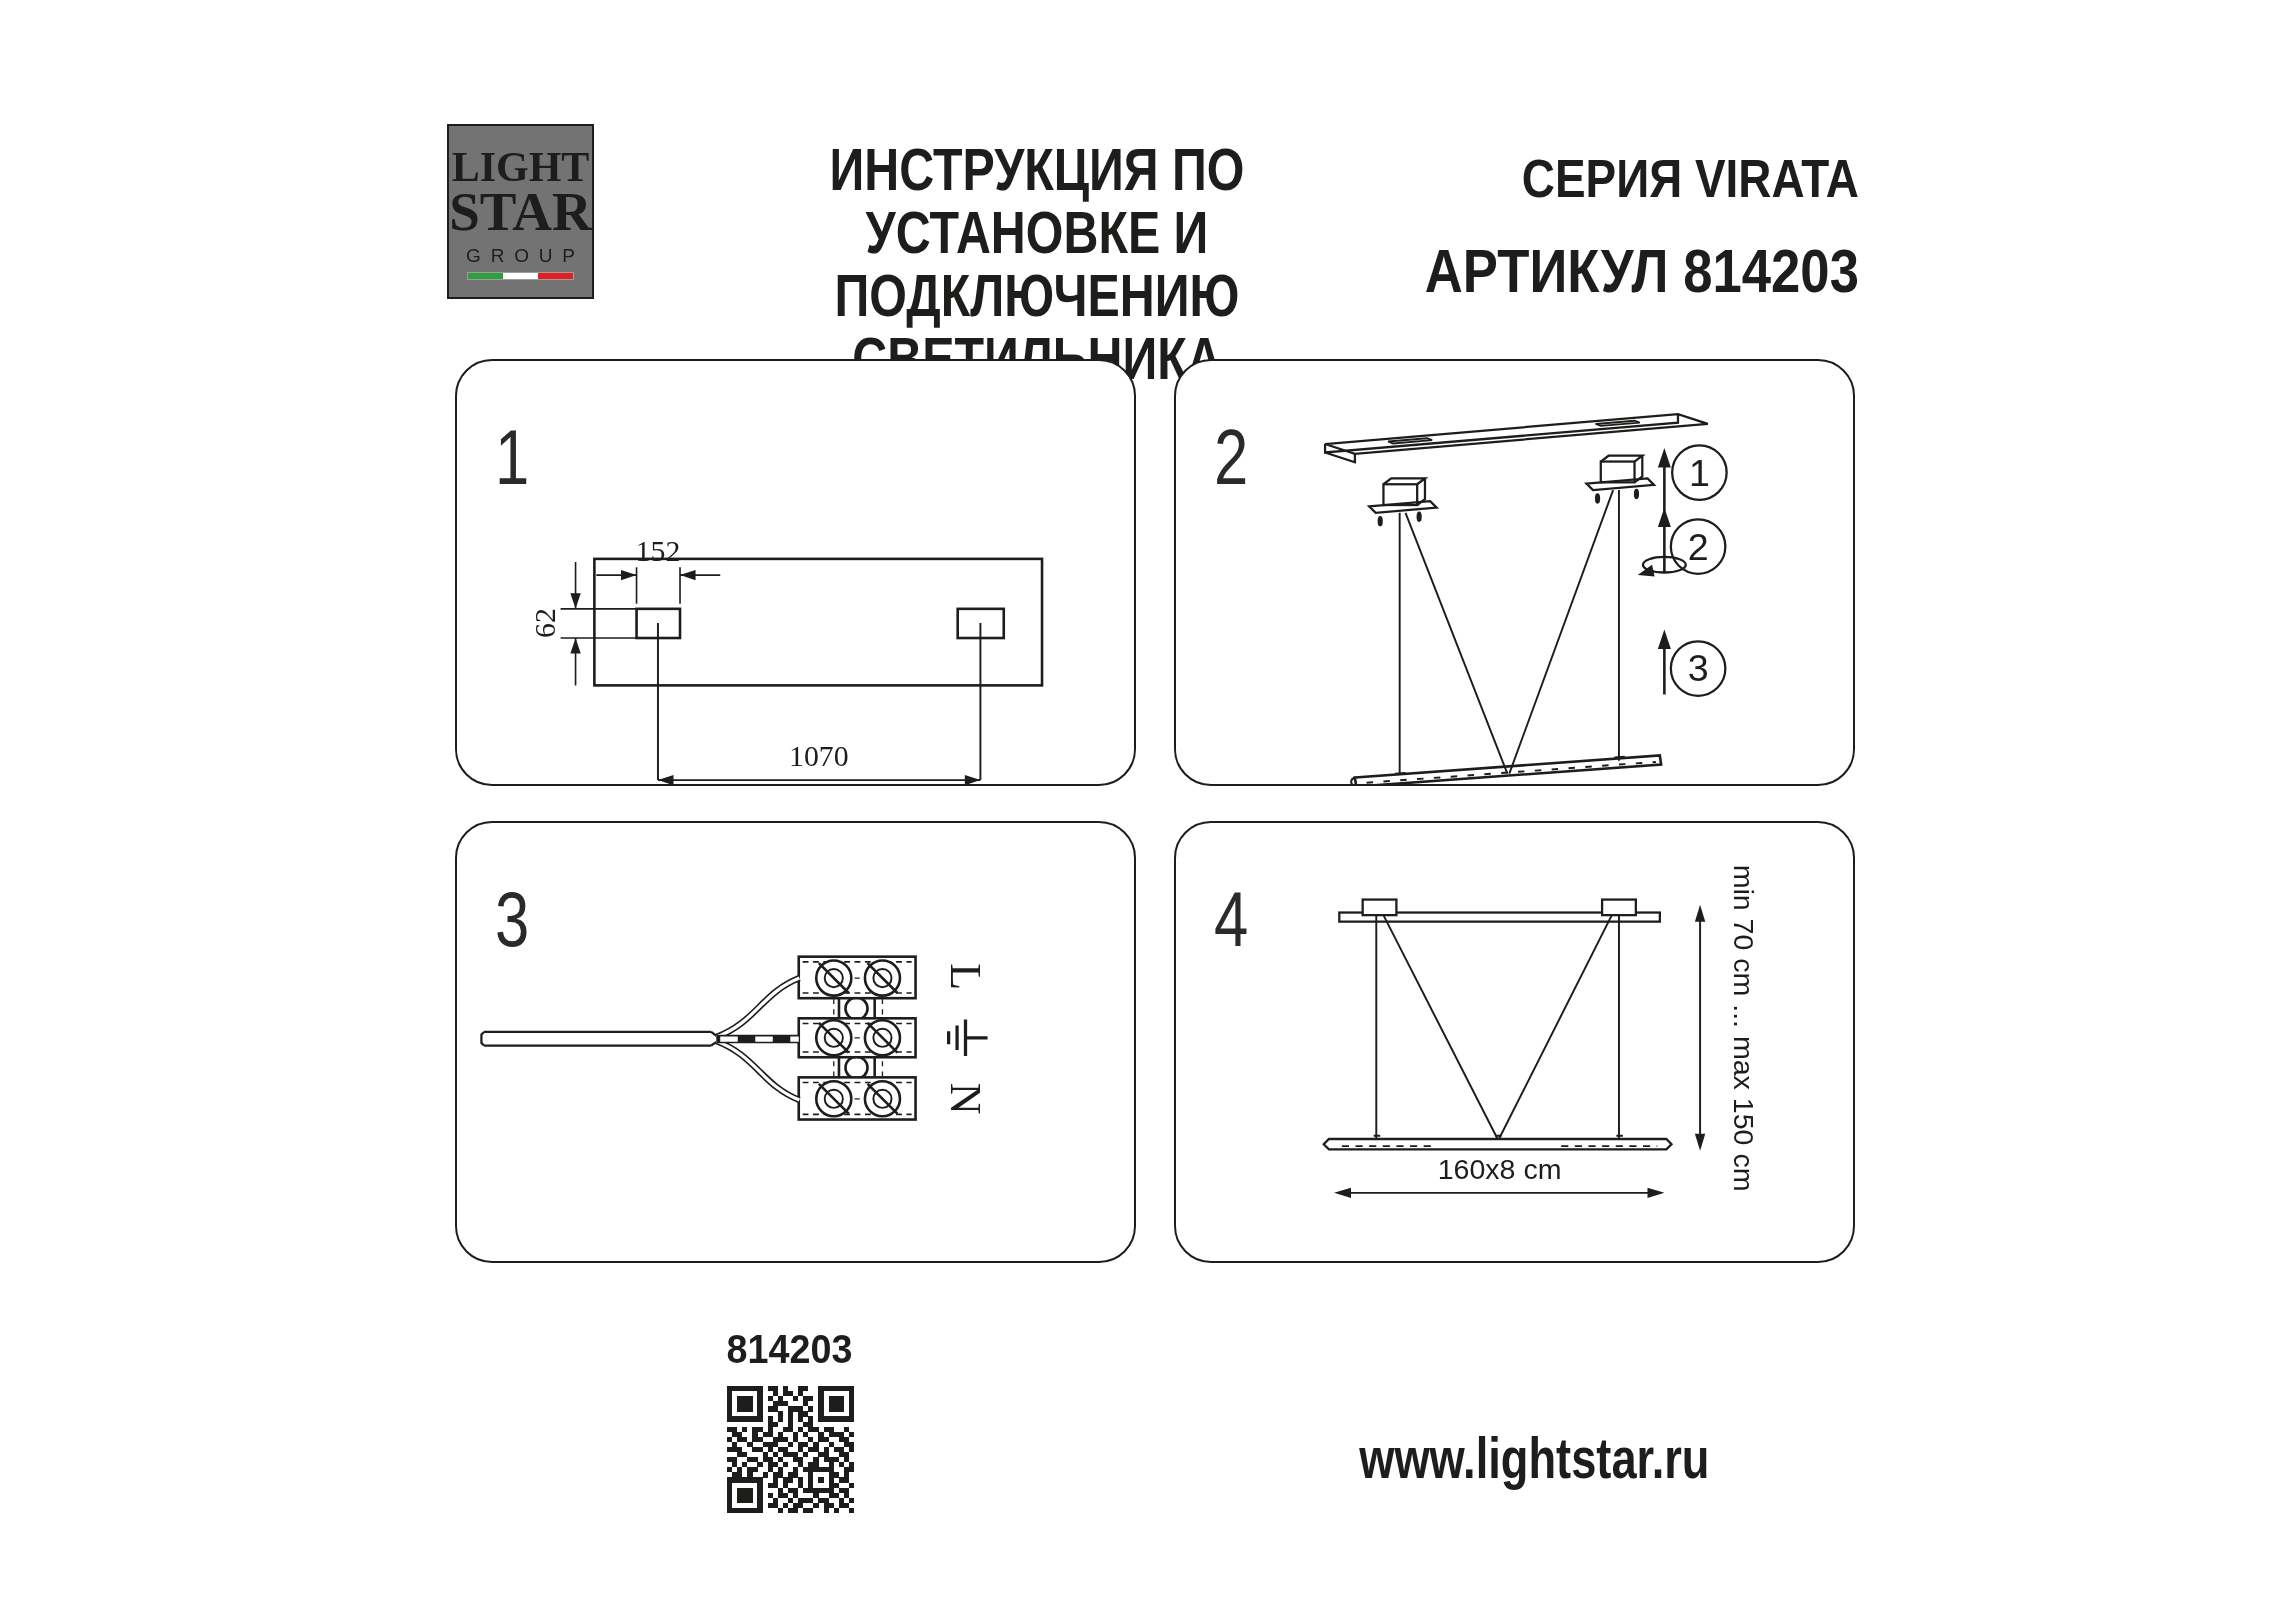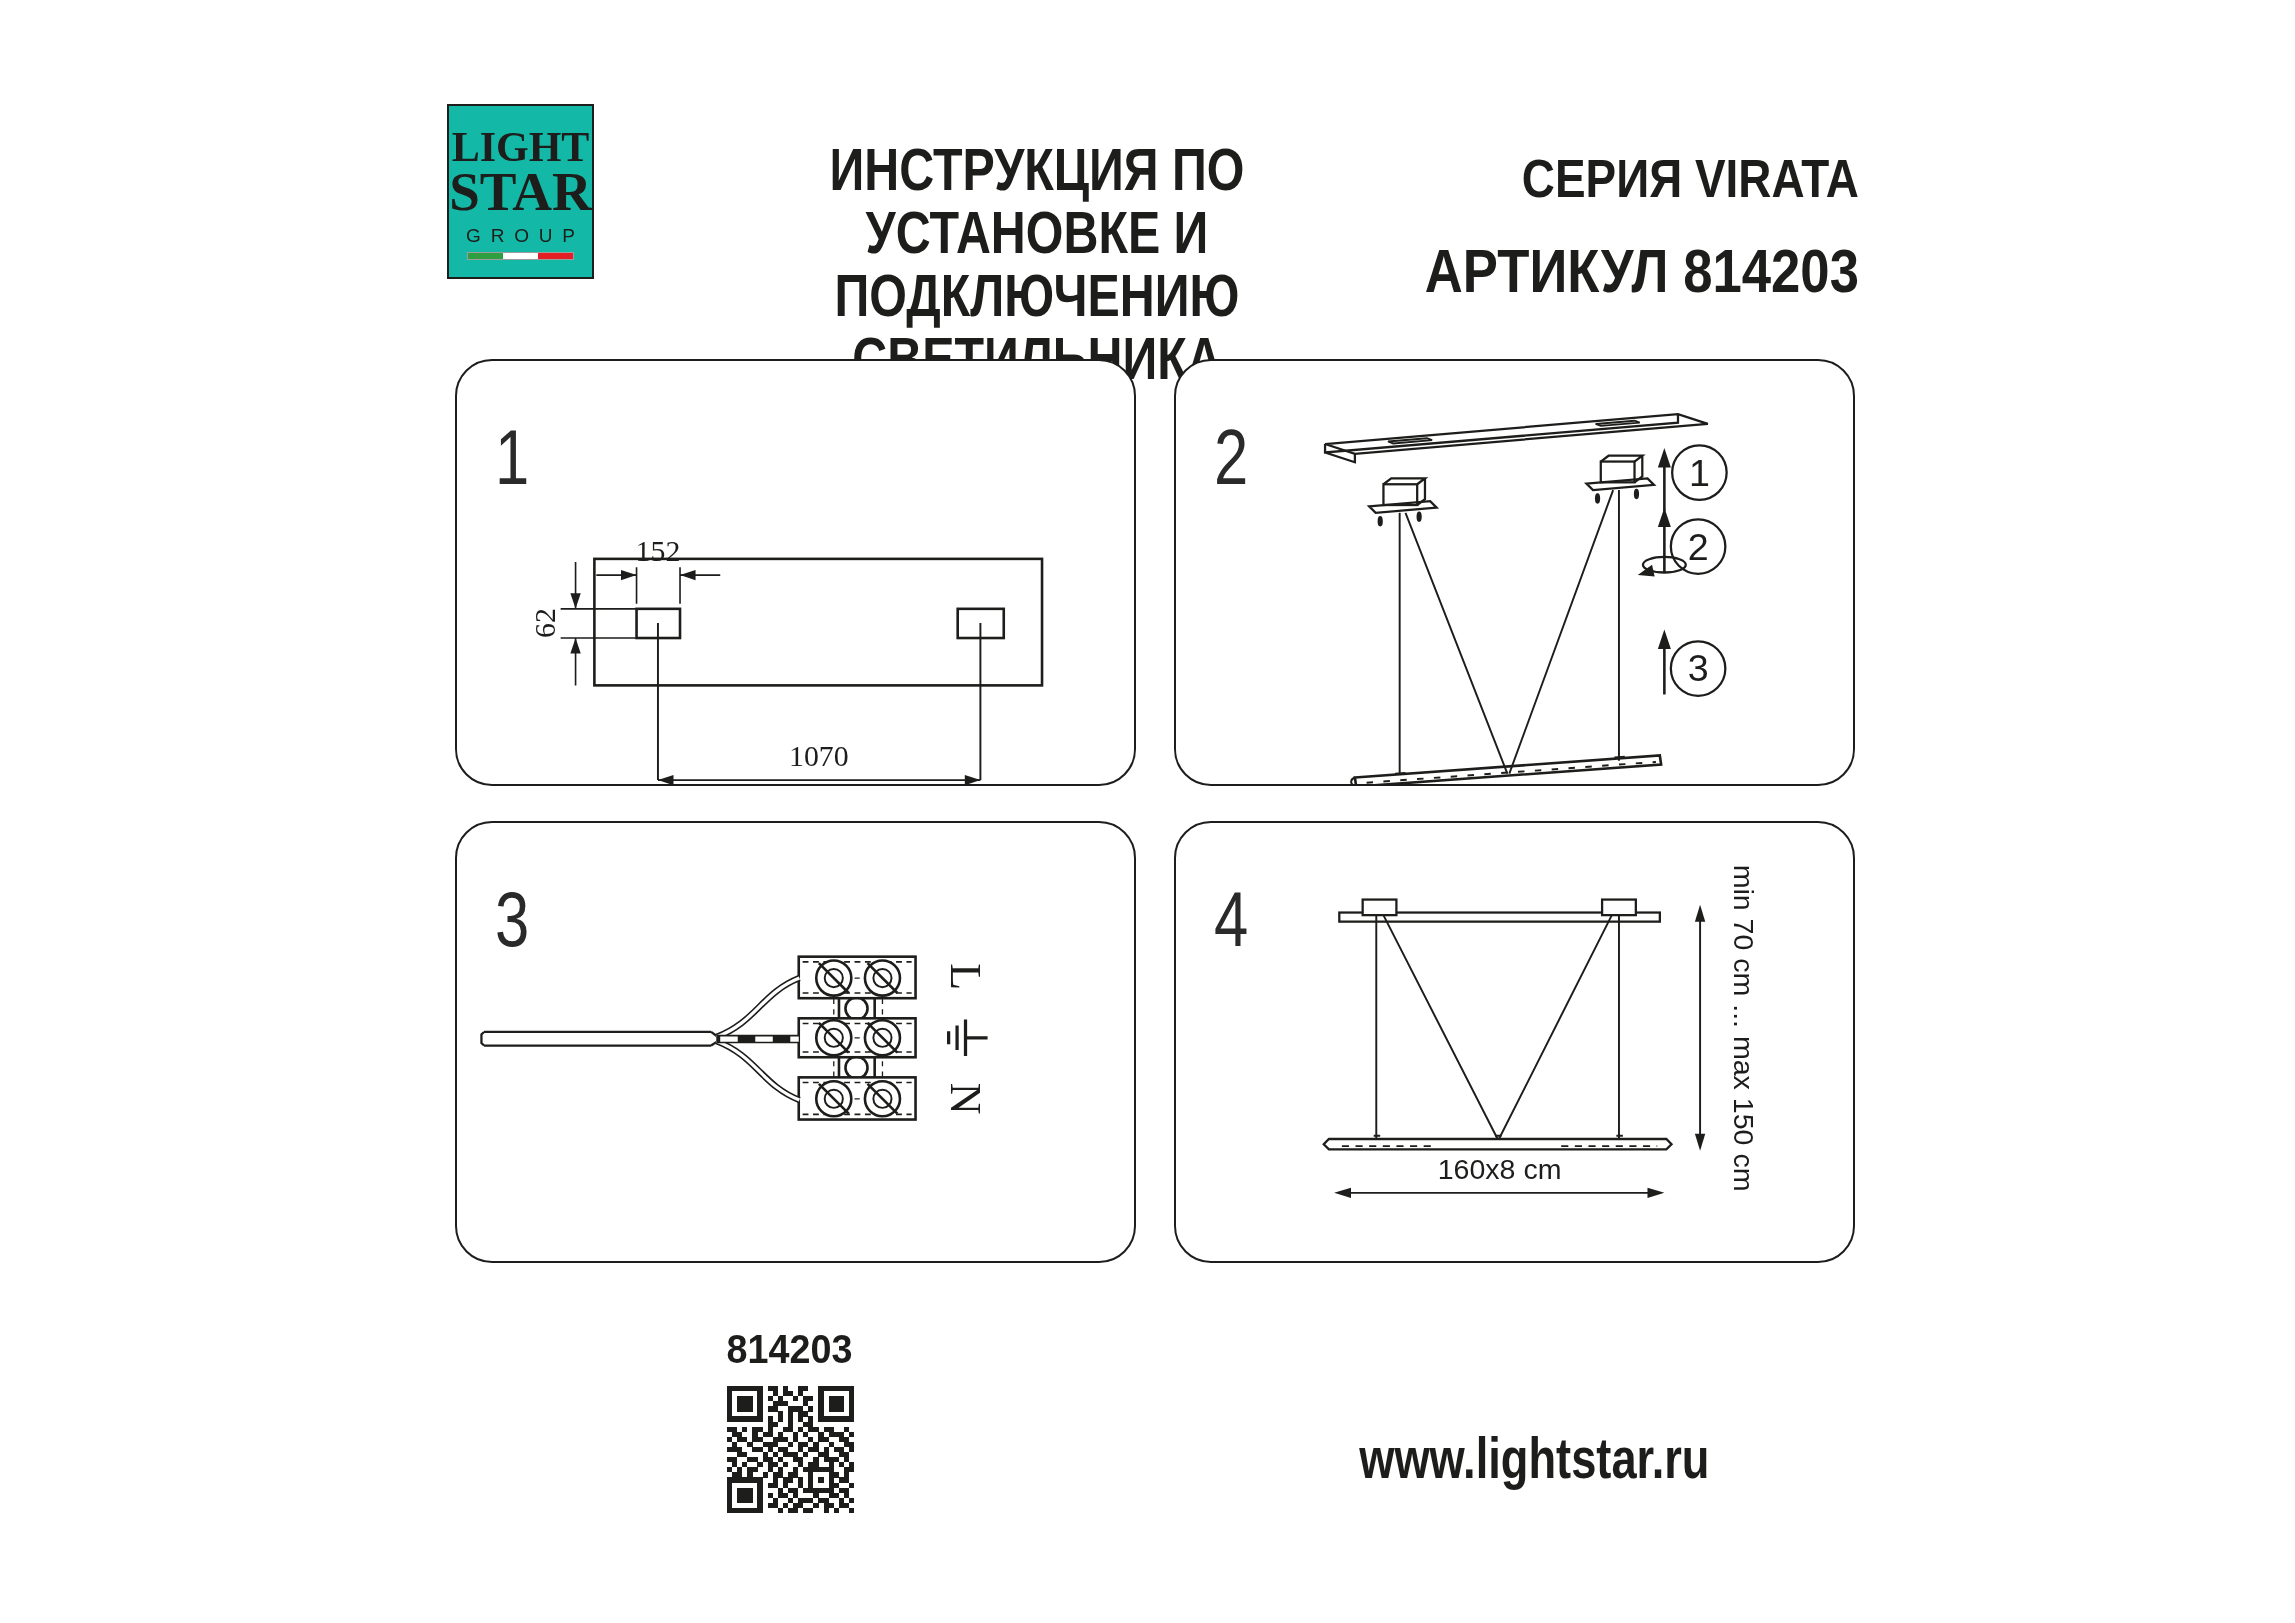--- a/index.html
+++ b/index.html
@@ -1,20 +1,20 @@
 <!DOCTYPE html>
 <html style="font-size:10.5px"><head>
 <meta charset="utf-8">
 <style>
   html,body{margin:0;padding:0;background:#ffffff;}
   #page{position:relative;width:2295px;height:1623px;background:#ffffff;overflow:hidden;
         font-family:"Liberation Sans",sans-serif;color:#1d1d1b;}
   
-  #logo-box{position:absolute;left:447px;top:104px;width:147px;height:175px;
-            border:2.6px solid #1d1d1b;box-sizing:border-box;text-align:center;background:#14b8a6;}
+  #logo-box{position:absolute;left:447px;top:124px;width:147px;height:175px;
+            border:2.6px solid #1d1d1b;box-sizing:border-box;text-align:center;background:#737373;}
   .logo-word1{margin-top:19.6px;font-family:"Liberation Serif",serif;font-weight:bold;
               font-size:42px;line-height:43px;letter-spacing:0px;}
   .logo-word2{font-family:"Liberation Serif",serif;font-weight:bold;font-size:55px;line-height:46px;}
   .logo-word3{margin-top:11px;font-size:19px;line-height:19.6px;letter-spacing:9.8px;text-indent:9.8px;font-weight:400;}
   #logo-flag{width:107px;height:7.9px;margin:6.5px auto 0 auto;border:1.3px solid #9d9d9c;
              box-sizing:border-box;display:flex;}
   #logo-flag .fg{flex:1;}
   #title-box{position:absolute;left:615px;top:139px;width:844px;text-align:center;
              font-weight:bold;font-size:59px;line-height:63px;transform:scaleX(.82);transform-origin:50% 50%;}
   #series-box{position:absolute;left:1309px;top:149px;width:550px;text-align:right;

